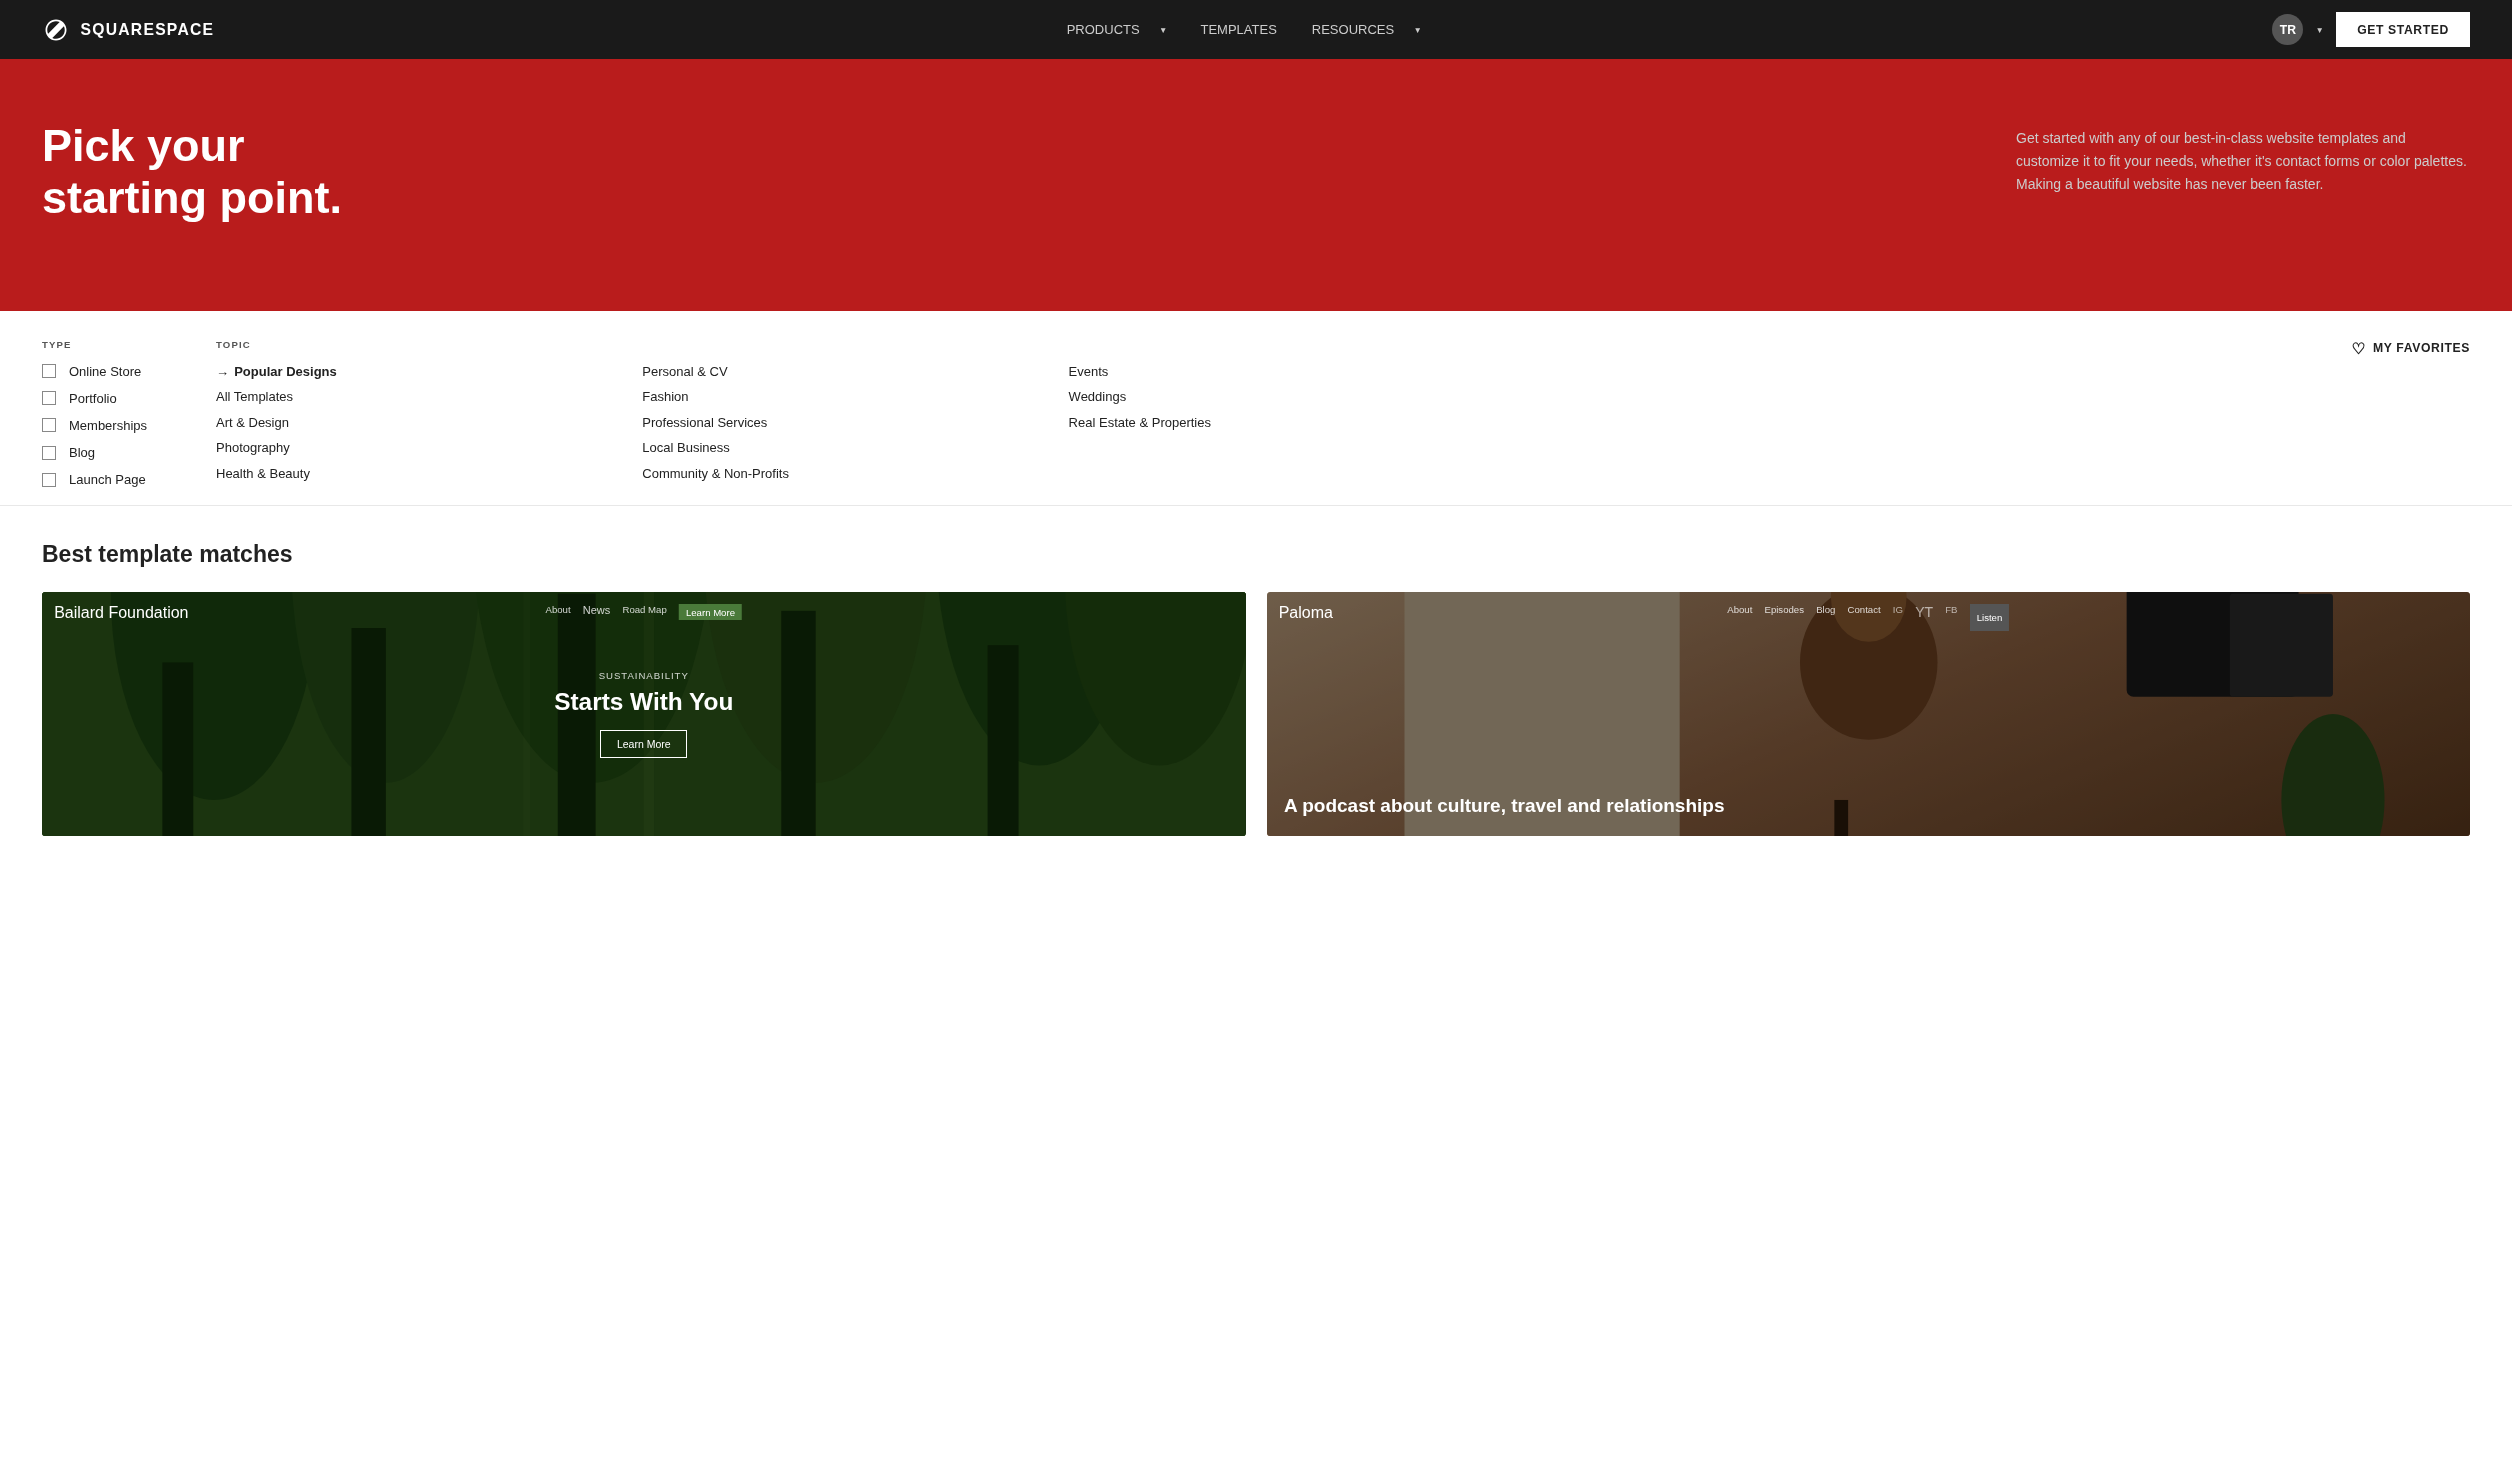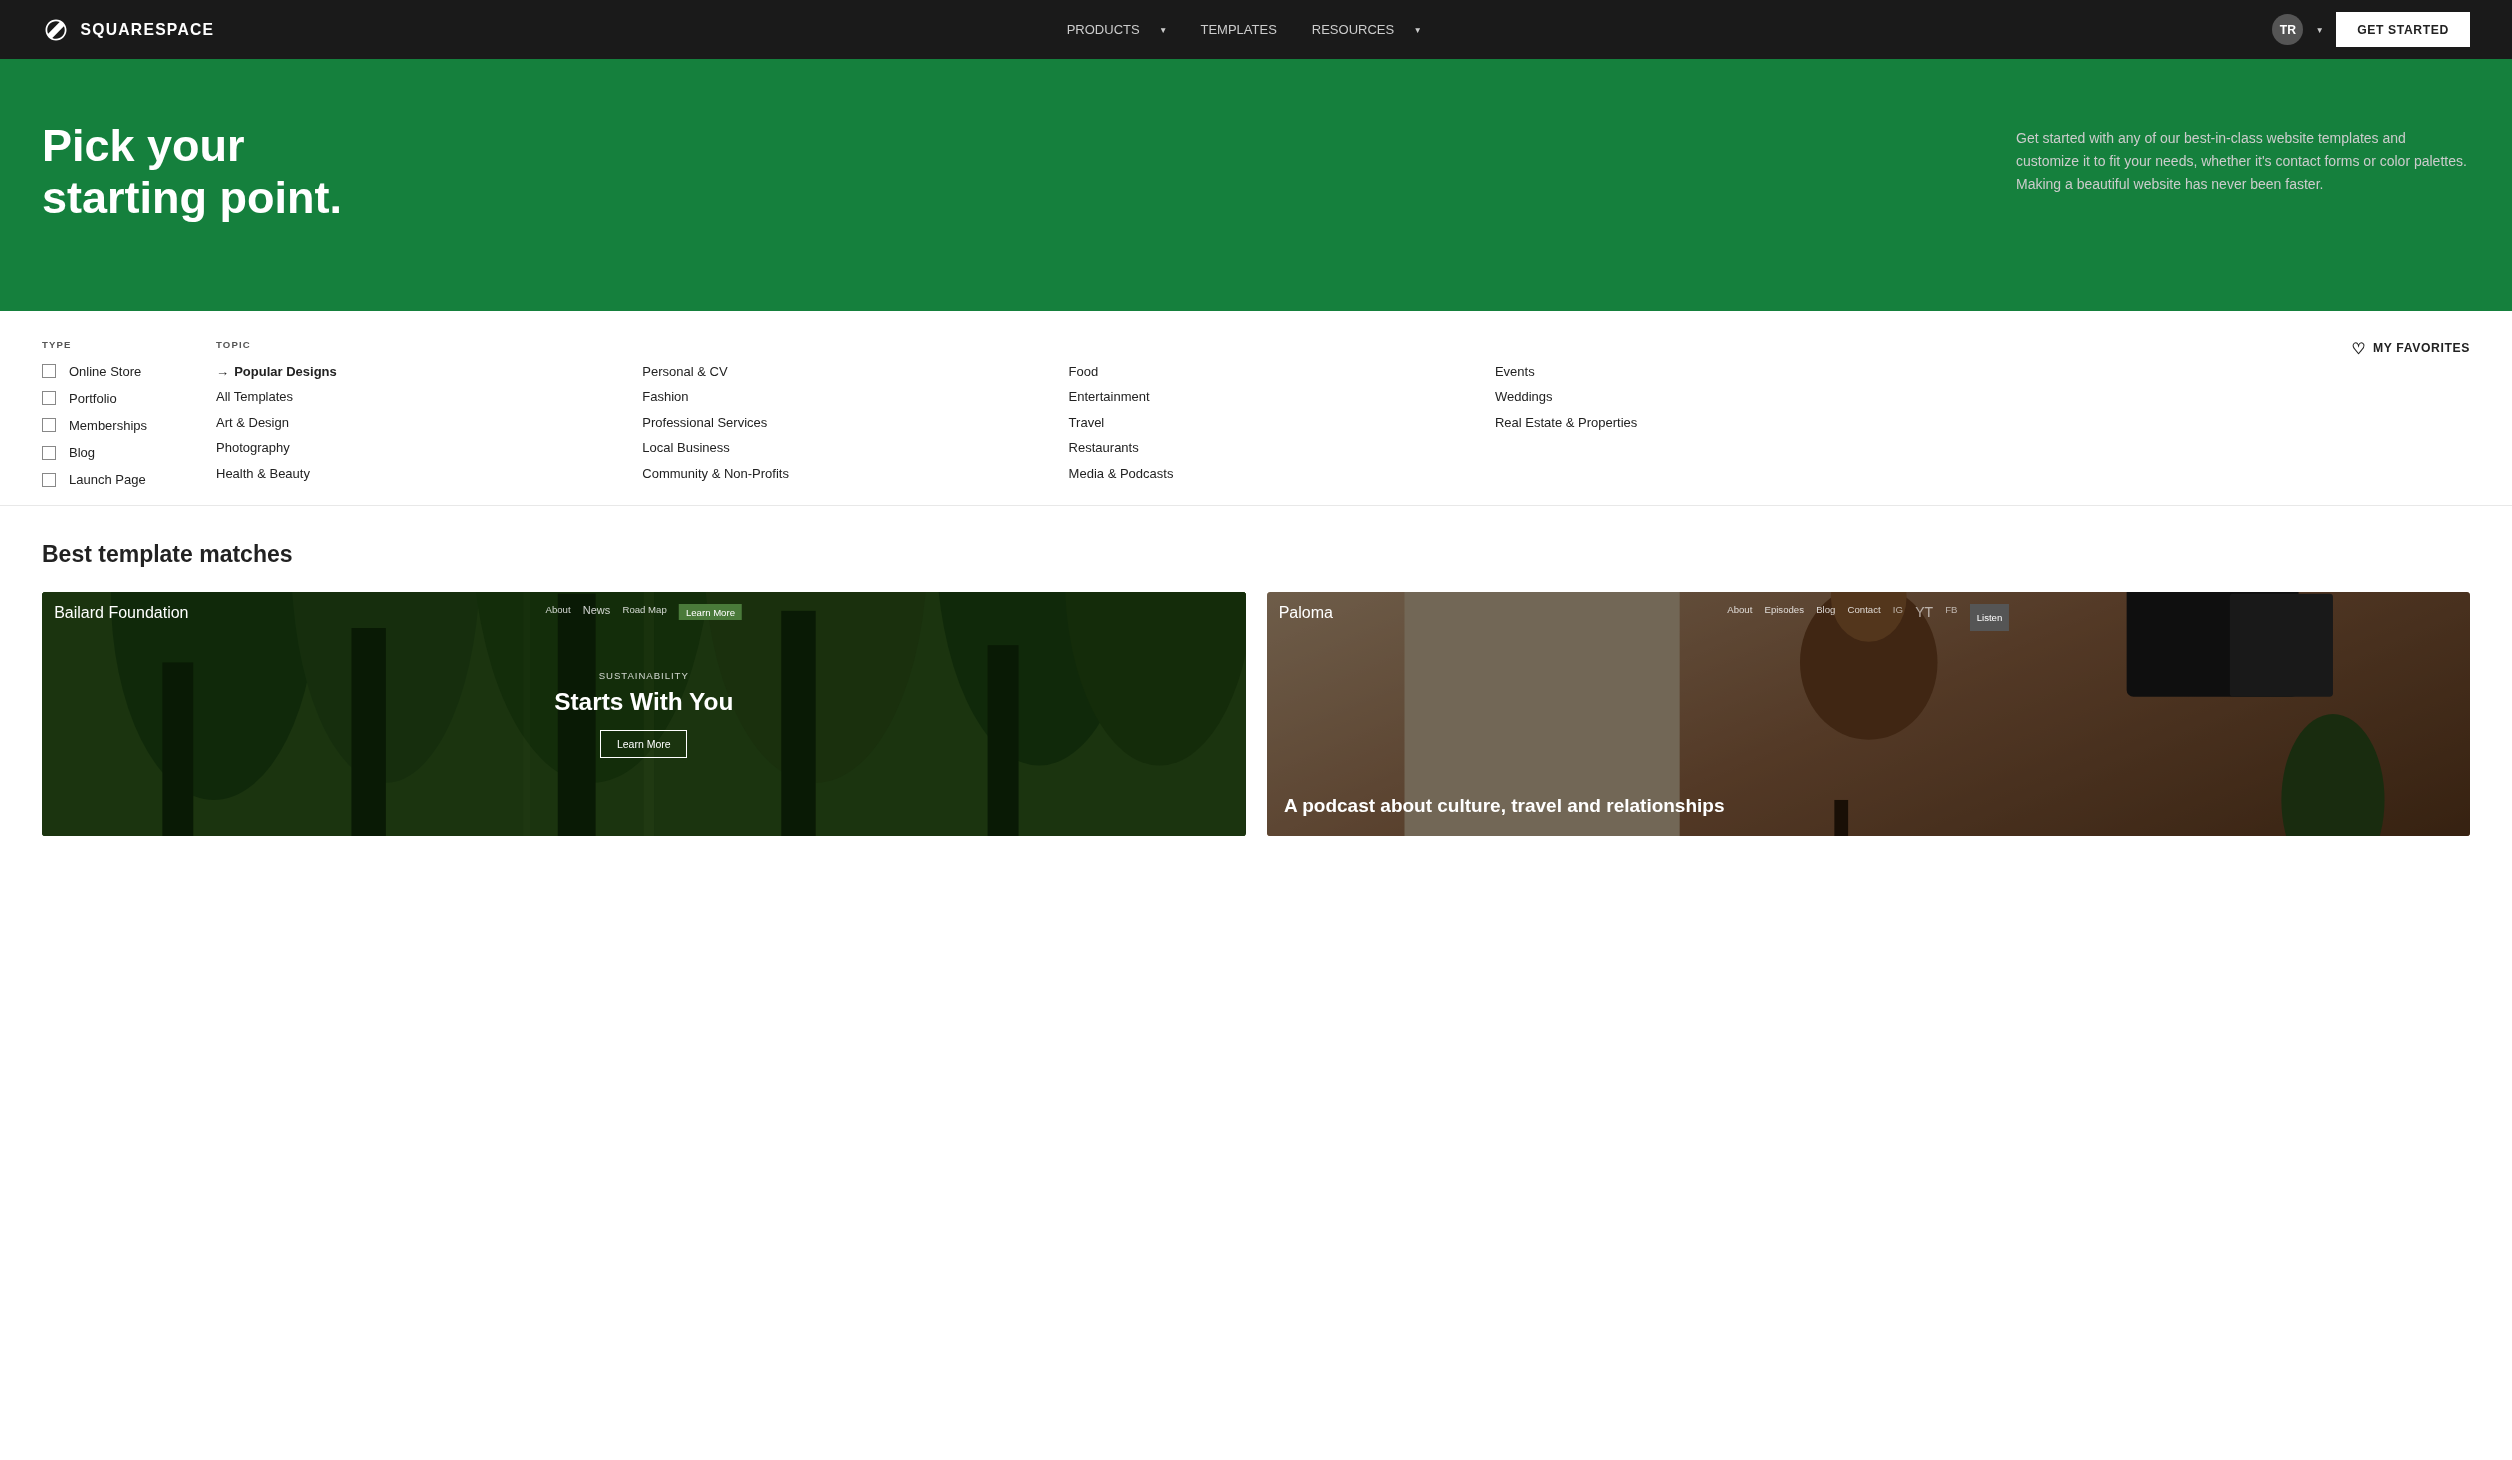--- a/index.html
+++ b/index.html
@@ -20,21 +20,21 @@
     .navbar-center { display: flex; align-items: center; gap: 35px; }
     .nav-link { color: #ccc; font-size: 13px; cursor: pointer; display: flex; align-items: center; gap: 21px; }
     .nav-chevron { font-size: 9.6px; }
     .navbar-right { display: flex; align-items: center; gap: 14px; }
     .user-avatar { background: #555; color: #fff; border-radius: 50%; width: 31px; height: 31px; display: flex; align-items: center; justify-content: center; font-size: 12.2px; font-weight: 600; cursor: pointer; }
     .avatar-chevron { color: #ccc; font-size: 9.6px; cursor: pointer; }
     .get-started-btn { background: #fff; color: #222; border: none; padding: 10.5px 21px; font-size: 12.2px; font-weight: 600; letter-spacing: 0.05em; text-transform: uppercase; cursor: pointer; }
 
     
     .hero {
-      background: #15803d;
+      background: #b91c1c;
       color: #fff;
       padding: 61px 42px 87px;
       display: flex;
       align-items: flex-start;
       justify-content: space-between;
       gap: 52px;
     }
     .hero-title { font-size: 45px; font-weight: 700; line-height: 1.15; max-width: 349px; }
     .hero-desc { font-size: 14px; line-height: 1.65; color: #ccc; max-width: 454px; padding-top: 7px; }
 
@@ -188,27 +188,20 @@
         </div>
 
         <div class="topic-col">
           <span class="topic-item">Personal &amp; CV</span>
           <span class="topic-item">Fashion</span>
           <span class="topic-item">Professional Services</span>
           <span class="topic-item">Local Business</span>
           <span class="topic-item">Community &amp; Non-Profits</span>
         </div>
 
-        <div class="topic-col">
-          <span class="topic-item">Food</span>
-          <span class="topic-item">Entertainment</span>
-          <span class="topic-item">Travel</span>
-          <span class="topic-item">Restaurants</span>
-          <span class="topic-item">Media &amp; Podcasts</span>
-        </div>
 
         <div class="topic-col">
           <span class="topic-item">Events</span>
           <span class="topic-item">Weddings</span>
           <span class="topic-item">Real Estate &amp; Properties</span>
         </div>
 
         <div class="topic-col"></div>
       </div>
     </div>

